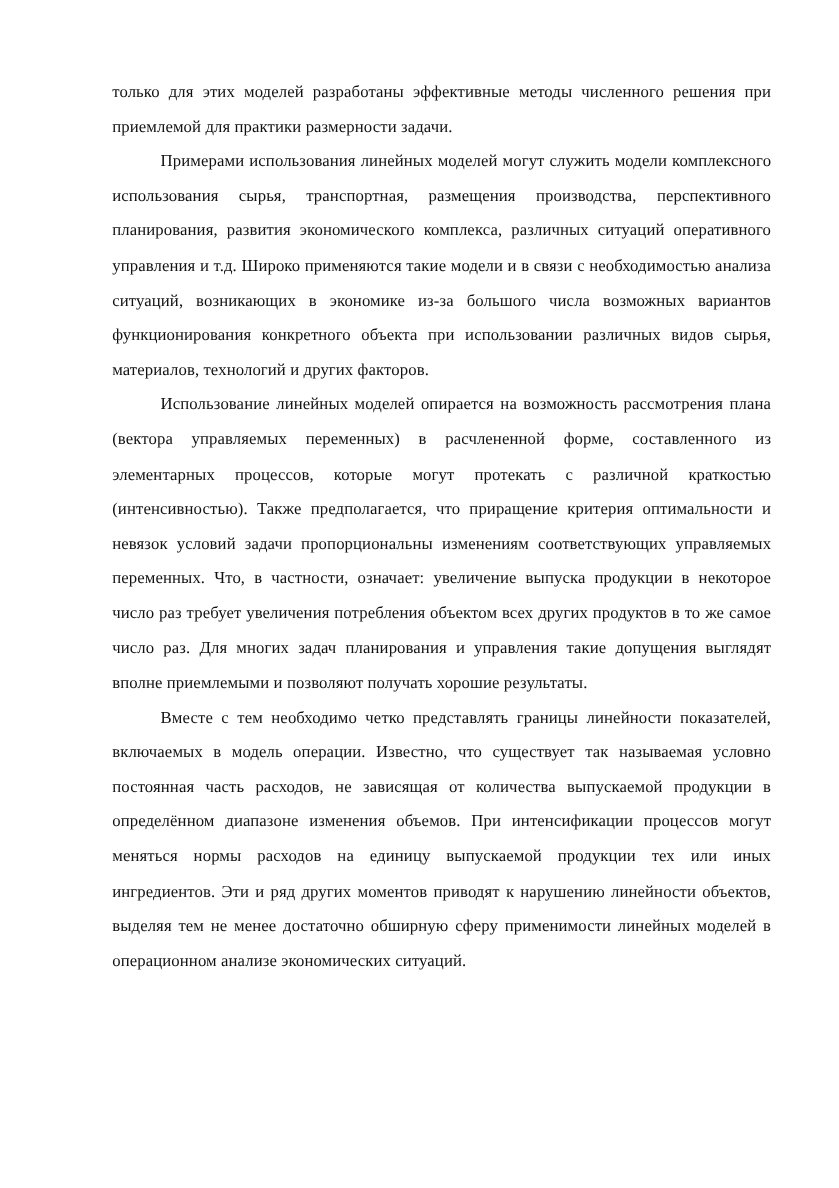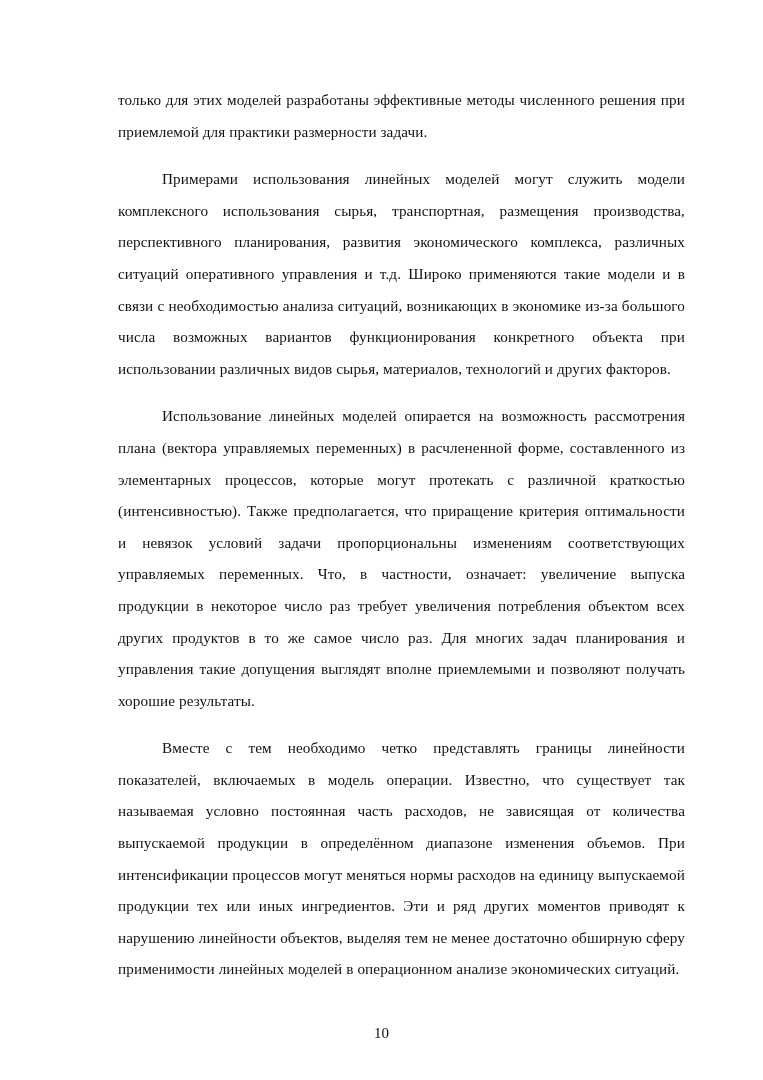--- a/index.html
+++ b/index.html
@@ -17,21 +17,21 @@
   }
   .page {
     width: 763px;
     height: 1080px;
     box-sizing: border-box;
     padding: 68px 62px 0 102px;
     position: relative;
     background: #ffffff;
   }
   .body-text p {
-    margin: 16px;
+    margin: 0;
     font-size: 15.2px;
     line-height: 31.6px;
     text-align: justify;
     text-justify: inter-word;
     letter-spacing: 0.1px;
     color: #111111;
   }
   .body-text p.indent {
     text-indent: 44px;
   }
@@ -49,14 +49,13 @@
 </head>
 <body>
 
 <div class="page">
   <div class="body-text">
     <p>только для этих моделей разработаны эффективные методы численного решения при приемлемой для практики размерности задачи.</p>
     <p class="indent">Примерами использования линейных моделей могут служить модели комплексного использования сырья, транспортная, размещения производства, перспективного планирования, развития экономического комплекса, различных ситуаций оперативного управления и т.д. Широко применяются такие модели и в связи с необходимостью анализа ситуаций, возникающих в экономике из-за большого числа возможных вариантов функционирования конкретного объекта при использовании различных видов сырья, материалов, технологий и других факторов.</p>
     <p class="indent">Использование линейных моделей опирается на возможность рассмотрения плана (вектора управляемых переменных) в расчлененной форме, составленного из элементарных процессов, которые могут протекать с различной краткостью (интенсивностью). Также предполагается, что приращение критерия оптимальности и невязок условий задачи пропорциональны изменениям соответствующих управляемых переменных. Что, в частности, означает: увеличение выпуска продукции в некоторое число раз требует увеличения потребления объектом всех других продуктов в то же самое число раз. Для многих задач планирования и управления такие допущения выглядят вполне приемлемыми и позволяют получать хорошие результаты.</p>
     <p class="indent">Вместе с тем необходимо четко представлять границы линейности показателей, включаемых в модель операции. Известно, что существует так называемая условно постоянная часть расходов, не зависящая от количества выпускаемой продукции в определённом диапазоне изменения объемов. При интенсификации процессов могут меняться нормы расходов на единицу выпускаемой продукции тех или иных ингредиентов. Эти и ряд других моментов приводят к нарушению линейности объектов, выделяя тем не менее достаточно обширную сферу применимости линейных моделей в операционном анализе экономических ситуаций.</p>
   </div>
-  <div class="page-number">10</div>
 </div>
 
 </body></html>

